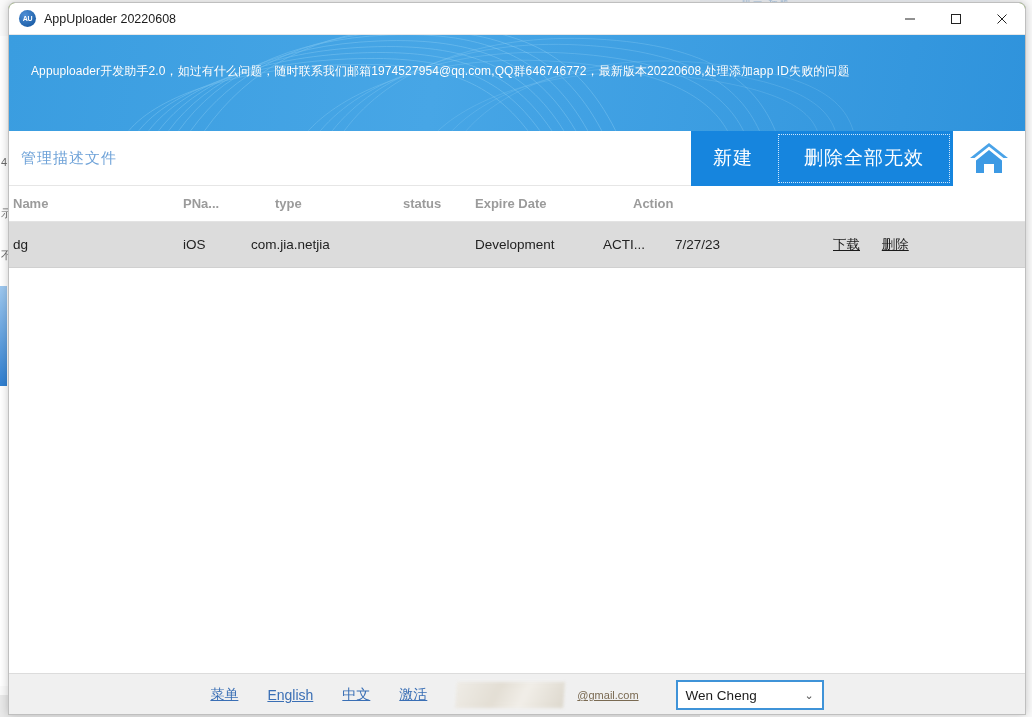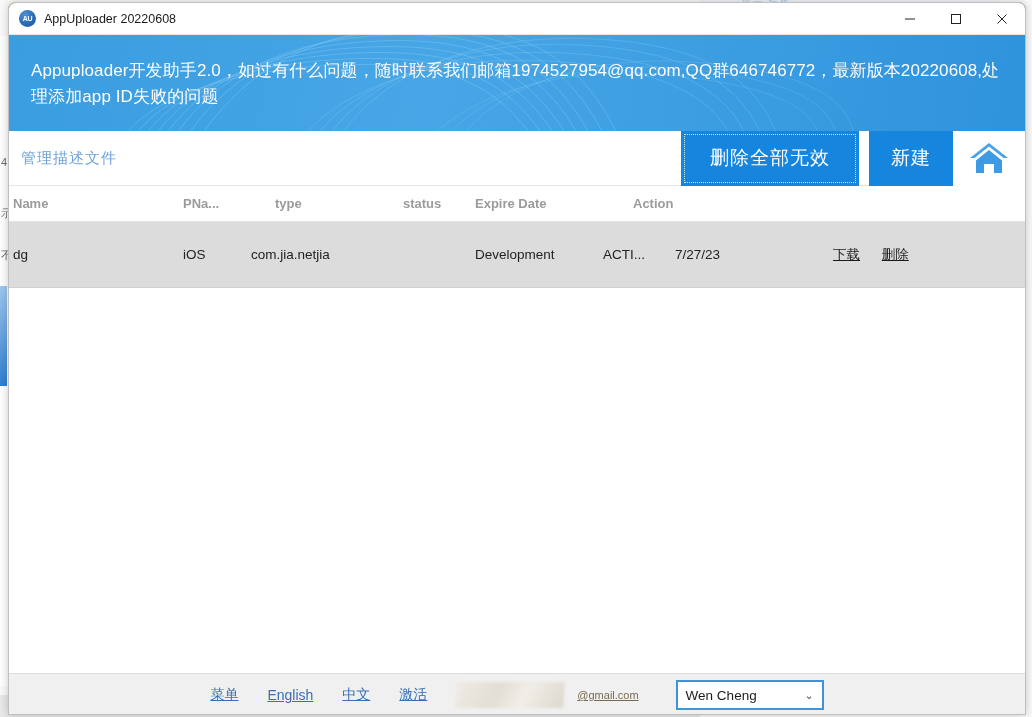--- a/index.html
+++ b/index.html
@@ -91,21 +91,21 @@
     background: linear-gradient(100deg, #3a9de0 0%, #47a6e6 42%, #2f93dc 100%);
     overflow: hidden;
   }
   #banner-waves {
     position: absolute; inset: 0;
     pointer-events: none;
   }
   #banner-text {
     position: absolute;
     left: 22px; right: 16px; top: 23px;
-    font-size: 17px;
+    font-size: 12px;
     line-height: 26px;
     color: #ffffff;
     letter-spacing: .1px;
     text-shadow: 0 0 1px rgba(0,0,0,.07);
   }
 
   
   #toolbar {
     position: relative;
     height: 55px;
@@ -161,21 +161,21 @@
   #thead {
     height: 36px;
     border-bottom: 1px solid #e3e3e3;
   }
   #thead .cell {
     color: #9b9b9b;
     font-size: 13px;
     font-weight: bold;
   }
   .tbody-row {
-    height: 66px;
+    height: 46px;
     background: #dcdcdc;
     border-bottom: 1px solid #d0d0d0;
     font-size: 13.5px;
     color: #222;
     justify-content: flex-end;
   }
   .cell { padding: 0 4px; overflow: hidden; white-space: nowrap; }
   .c-name   { width: 170px; }
   .c-pname  { width: 68px; }
   .c-ident  { width: 200px; }
@@ -300,22 +300,22 @@
         <path d="M444,96 C486,52 576,24 678,34 C780,44 818,66 828,96"></path>
         <path d="M458,96 C502,46 592,18 696,28 C800,38 836,62 846,96"></path>
       </g>
     </svg>
     <div id="banner-text">Appuploader开发助手2.0，如过有什么问题，随时联系我们邮箱1974527954@qq.com,QQ群646746772，最新版本20220608,处理添加app ID失败的问题</div>
   </div>
 
   <div id="toolbar">
     <div id="page-title">管理描述文件</div>
     <div id="toolbar-actions">
+      <button class="tbtn" id="btn-new">新建</button>
       <button class="tbtn" id="btn-delete-invalid">删除全部无效</button>
-      <button class="tbtn" id="btn-new">新建</button>
       <div id="btn-home">
         <svg width="44" height="38" viewBox="0 0 44 38">
           <path d="M22 4 L41 19 L36.5 19 L22 7.5 L7.5 19 L3 19 Z" fill="#4aa3e8"></path>
           <path d="M22 11 L35 21.5 L35 34 L27 34 L27 25 L17 25 L17 34 L9 34 L9 21.5 Z" fill="#3d9ae4"></path>
         </svg>
       </div>
     </div>
   </div>
 
   <div id="table-wrap">

